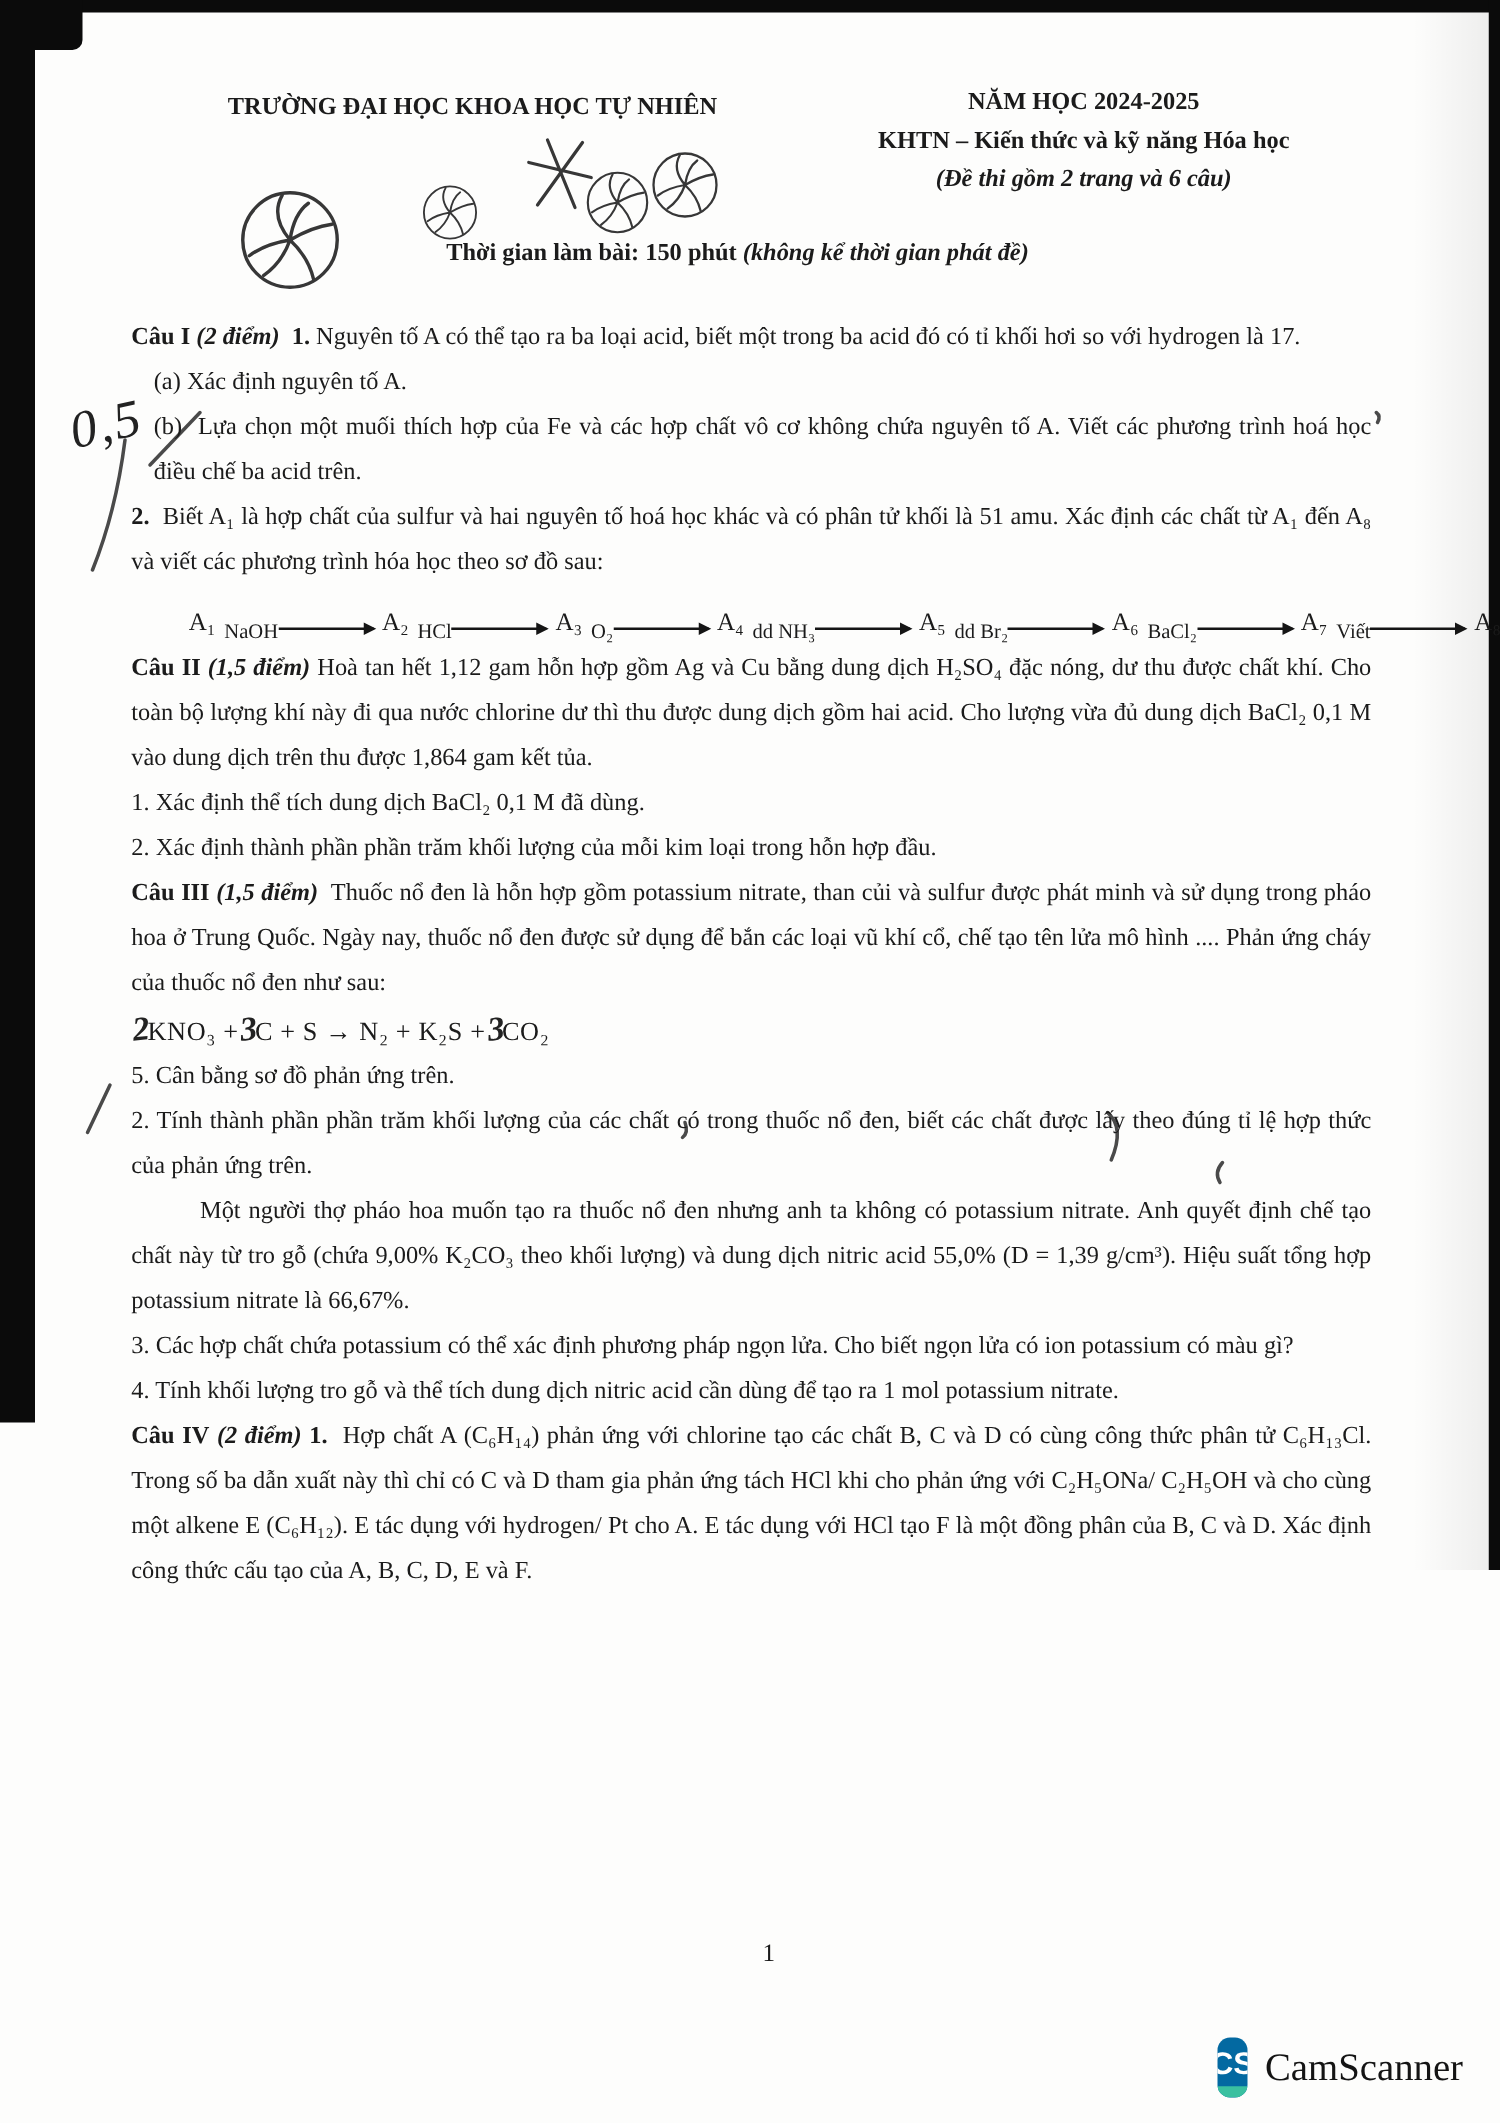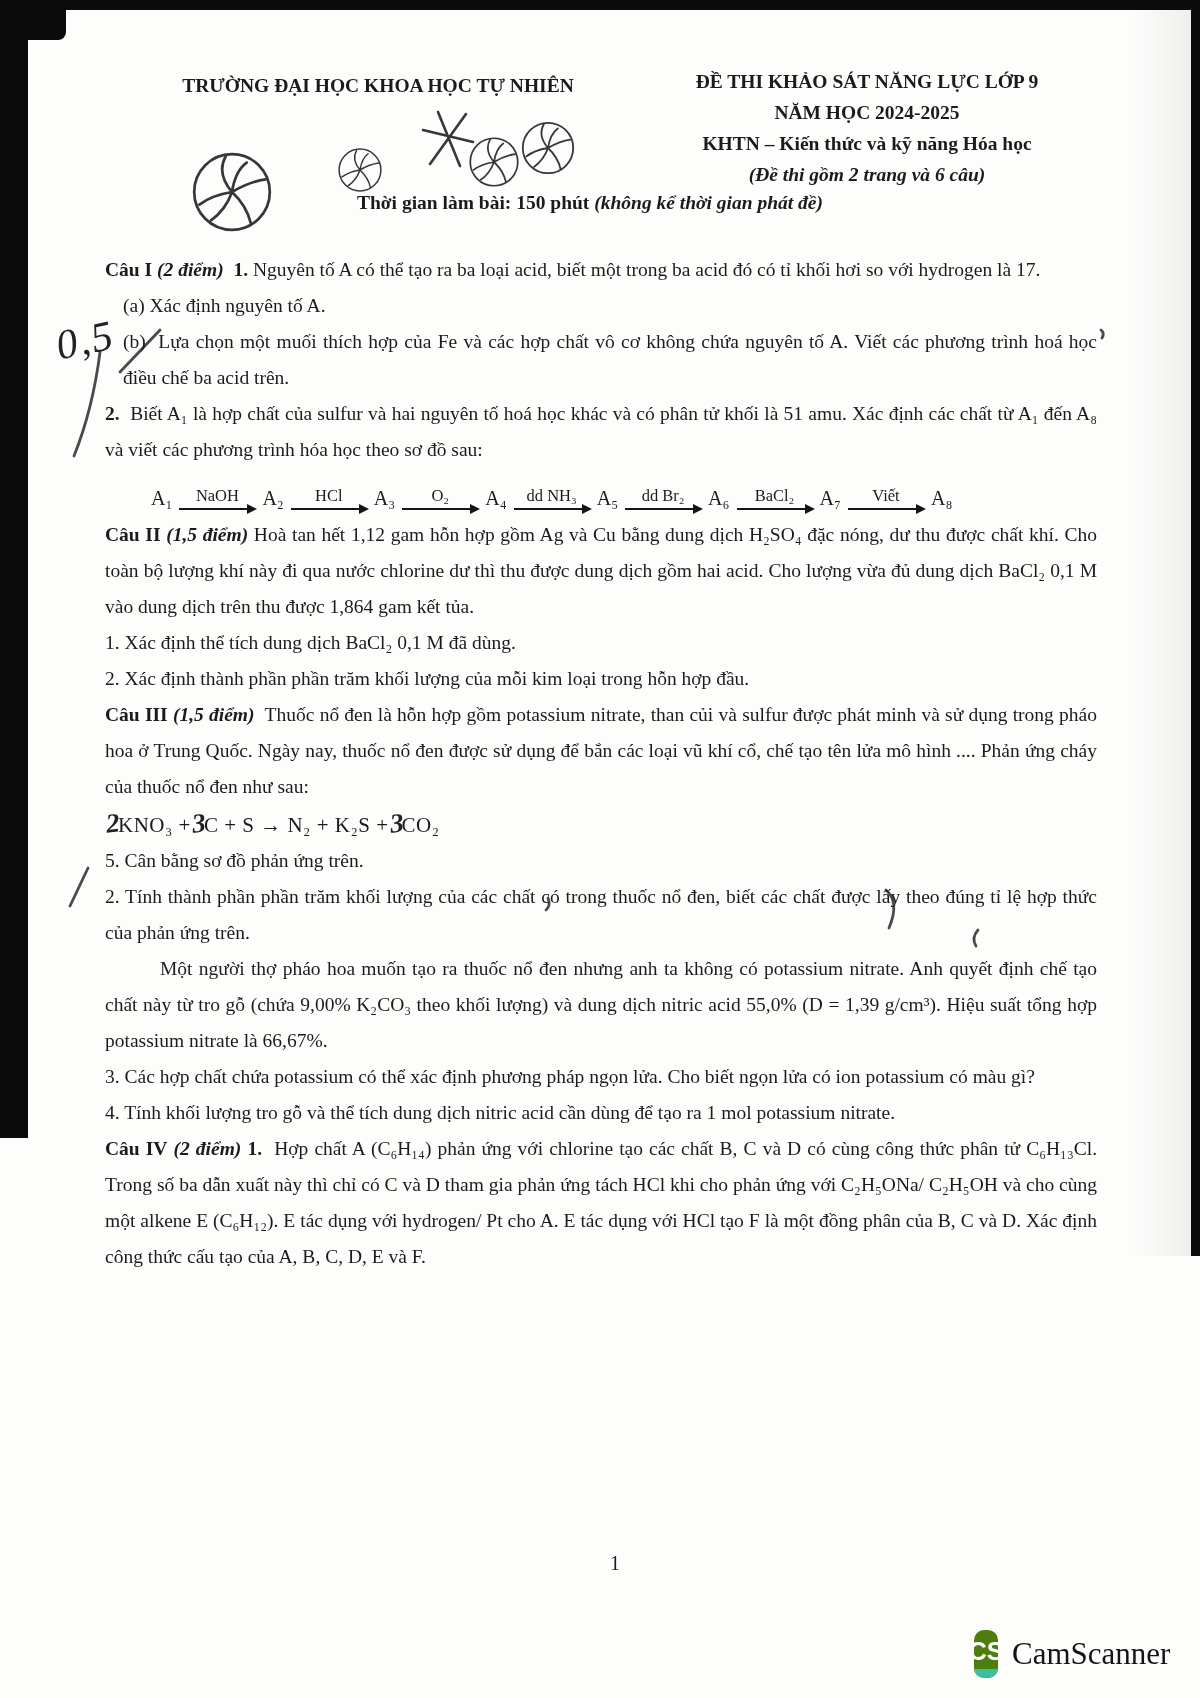--- a/index.html
+++ b/index.html
@@ -35,40 +35,40 @@
   .lbl{font-weight:bold;}
   .pts{font-weight:bold;font-style:italic;}
   .num{font-weight:bold;}
   .sp4{margin-top:4px;} .sp6{margin-top:6px;} .gap40{margin-top:40px;} .gap44{margin-top:44px;}
   .sub-a{padding-left:18px;}
   .indent55{text-indent:55px;}
 
   
   .scheme{display:flex;align-items:flex-end;margin:12px 0 0 42px;text-align:left;}
   .node{font-size:20px;padding:0 4px 1px 4px;white-space:nowrap;}
-  .rx{display:inline-flex;flex-direction:column;align-items:center;margin:0 3px;}
+  .rx{display:inline-flex;flex-direction:row;align-items:center;margin:0 3px;}
   .rx-label{font-size:16.5px;line-height:18px;margin-bottom:3px;white-space:nowrap;}
   .rx-line{width:76px;height:2px;background:#151515;position:relative;margin-bottom:7px;}
   .rx-line::after{content:"";position:absolute;right:-2px;top:-4.5px;
     border-left:10px solid #151515;border-top:5.5px solid transparent;border-bottom:5.5px solid transparent;}
 
   
   .equation{margin:6px 0 0 112px;font-size:21px;letter-spacing:.5px;text-align:left;}
   .hw{display:inline-block;font-size:27px;font-style:italic;font-weight:bold;
     transform:rotate(-6deg);margin:0 -2px 0 1px;color:#222;}
 
   
   .hw-score{position:absolute;left:56px;top:316px;font-size:42px;font-style:italic;
     transform:rotate(-12deg);color:#222;letter-spacing:2px;}
   .ink{position:absolute;left:0;top:0;pointer-events:none;}
 
   
   .page-num{position:absolute;left:0;top:1552px;width:1230px;text-align:center;font-size:20px;}
   .cs-badge{position:absolute;left:974px;top:1630px;display:flex;align-items:center;}
-  .cs-square{width:24px;height:48px;border-radius:10px;background:#4d7c0f;position:relative;
+  .cs-square{width:24px;height:48px;border-radius:10px;background:#0369a1;position:relative;
     display:flex;align-items:center;justify-content:center;overflow:hidden;}
   .cs-square .cs-txt{color:#ffffff;font-family:"Liberation Sans","DejaVu Sans",sans-serif;
     font-weight:bold;font-size:25px;margin-top:-6px;}
   .cs-strip{position:absolute;left:0;bottom:0;width:100%;height:9px;background:#3ac0a0;}
   .cs-name{font-size:31px;color:#141414;margin-left:14px;font-family:"Liberation Serif","DejaVu Serif",serif;}
 </style>
 </head>
 <body>
 
 <div>
@@ -76,21 +76,20 @@
   <div class="bar bar-top"></div>
   <div class="bar bar-corner"></div>
   <div class="bar bar-left"></div>
   <div class="bar bar-right"></div>
   <div class="edge-shade"></div>
 
   <div class="hdr-left">
     <div>TRƯỜNG ĐẠI HỌC KHOA HỌC TỰ NHIÊN</div>
   </div>
   <div class="hdr-right">
-    <div>ĐỀ THI KHẢO SÁT NĂNG LỰC LỚP 9</div>
     <div>NĂM HỌC 2024-2025</div>
     <div>KHTN – Kiến thức và kỹ năng Hóa học</div>
     <div class="it">(Đề thi gồm 2 trang và 6 câu)</div>
   </div>
   <div class="duration"><span>Thời gian làm bài: 150 phút </span><span class="it">(không kể thời gian phát đề)</span></div>
 
   <svg class="doodles" width="430" height="145" viewBox="0 0 430 145" stroke="#1c1c1c" stroke-width="2.6" fill="none" opacity="0.88" stroke-linecap="round">
     <g transform="translate(52,92) scale(1.05)">
       <circle r="36"></circle>
       <path d="M0 0 Q-15 -18 -6 -34 M0 0 Q17 -10 32 -12 M0 0 Q14 13 18 30 M0 0 Q-6 17 -20 27 M0 0 Q-19 3 -31 12 M0 0 Q3 -20 14 -28"></path>

